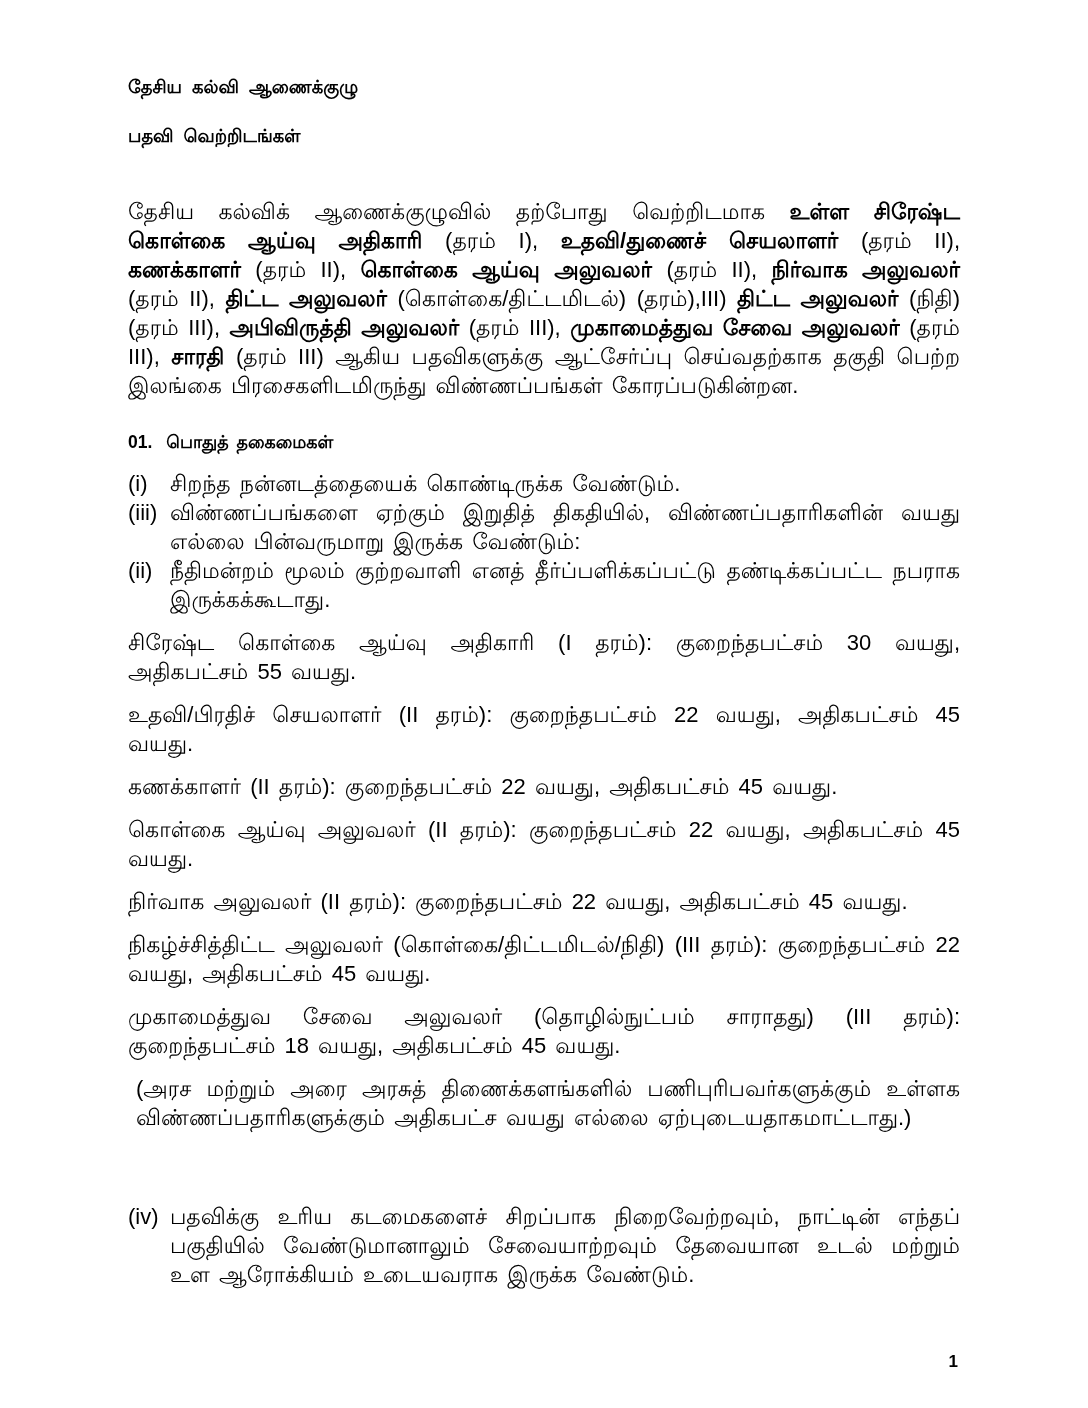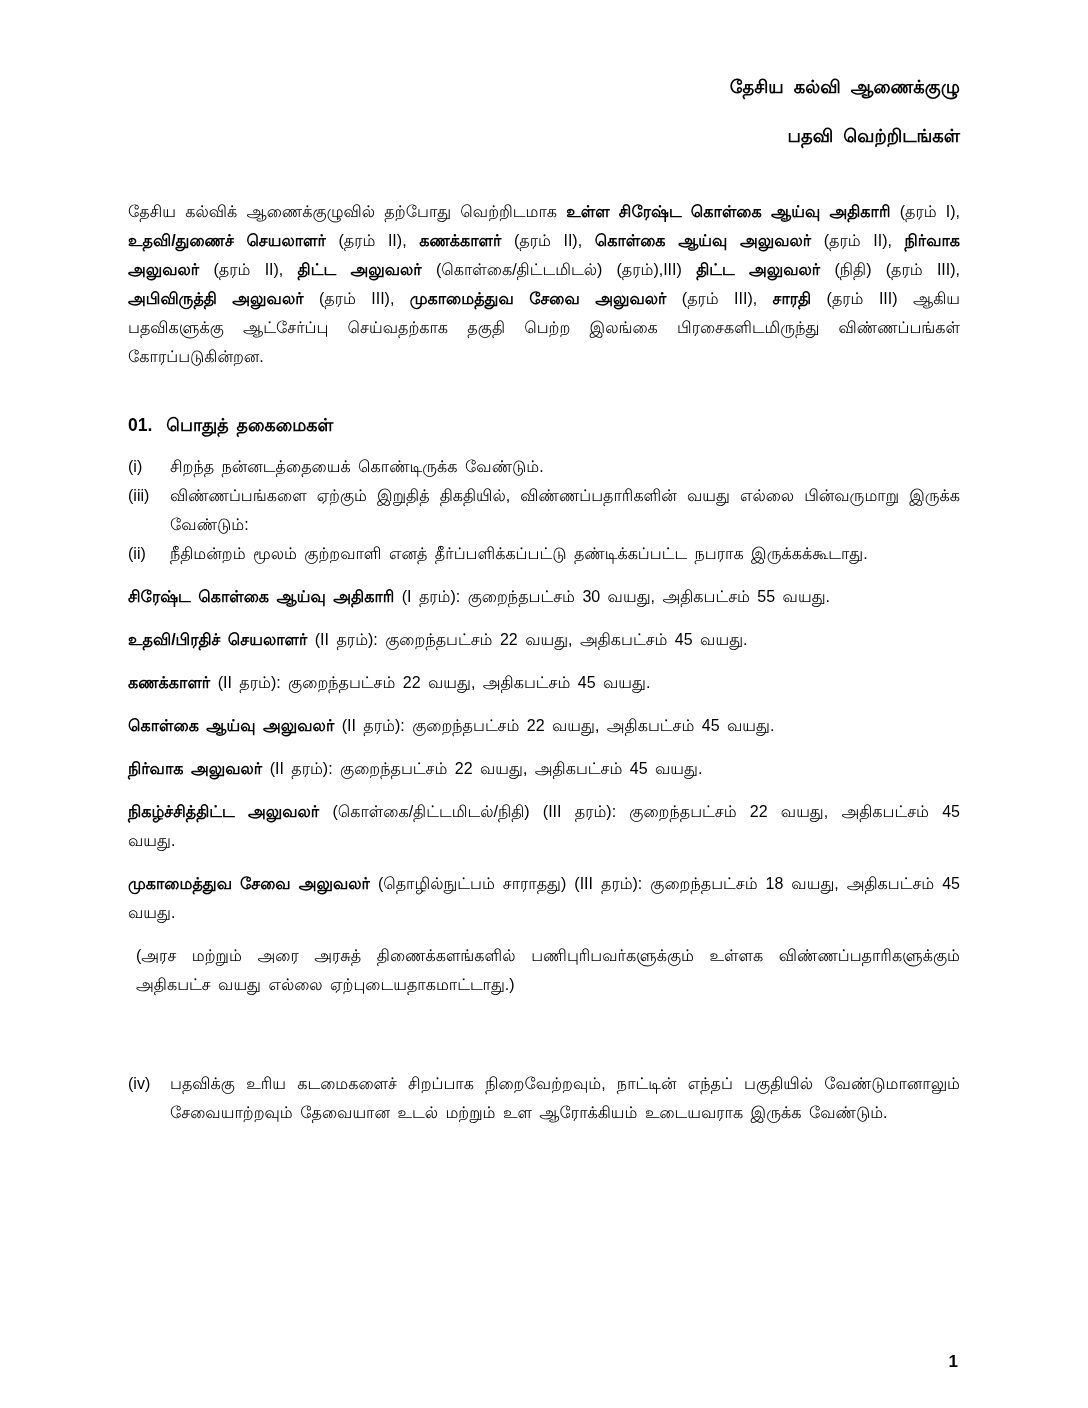--- a/index.html
+++ b/index.html
@@ -11,43 +11,43 @@
   }
   .page {
     position: relative;
     width: 1088px;
     height: 1408px;
     box-sizing: border-box;
     padding: 76px 128px 0 128px;
     background: #ffffff;
     overflow: hidden;
   }
-  .doc-header { text-align: right; }
+  .doc-header { text-align: left; }
   .doc-title, .doc-subtitle {
     font-size: 18px;
     font-weight: 700;
     margin: 0;
     word-spacing: 5px;
     line-height: 22px;
   }
   .doc-subtitle { margin-top: 27px; }
 
   .body-text {
-    font-size: 16px;
+    font-size: 22px;
     line-height: 29px;
     word-spacing: 3px;
   }
 
   .intro {
     margin: 50px 0 0 0;
     text-align: justify;
   }
 
   .section-heading {
-    margin-top: 40px;
+    margin-top: 28px;
     font-weight: 700;
     font-size: 17.5px;
   }
   .section-heading .sec-num { margin-right: 14px; }
 
   .li {
     display: flex;
     margin: 0;
   }
   .li-first { margin-top: 12px; }
@@ -56,21 +56,21 @@
   }
   .li .li-text {
     flex: 1;
     text-align: justify;
   }
 
   .age-row {
     margin: 14px 0 0 0;
     text-align: justify;
   }
-  .bold { font-weight: 700; }
+  .bold { font-weight: 400; }
 
   .note-par {
     margin: 14px 0 0 8px;
     text-align: justify;
   }
 
   .li-iv { margin-top: 70px; }
 
   .page-number {
     position: absolute;

